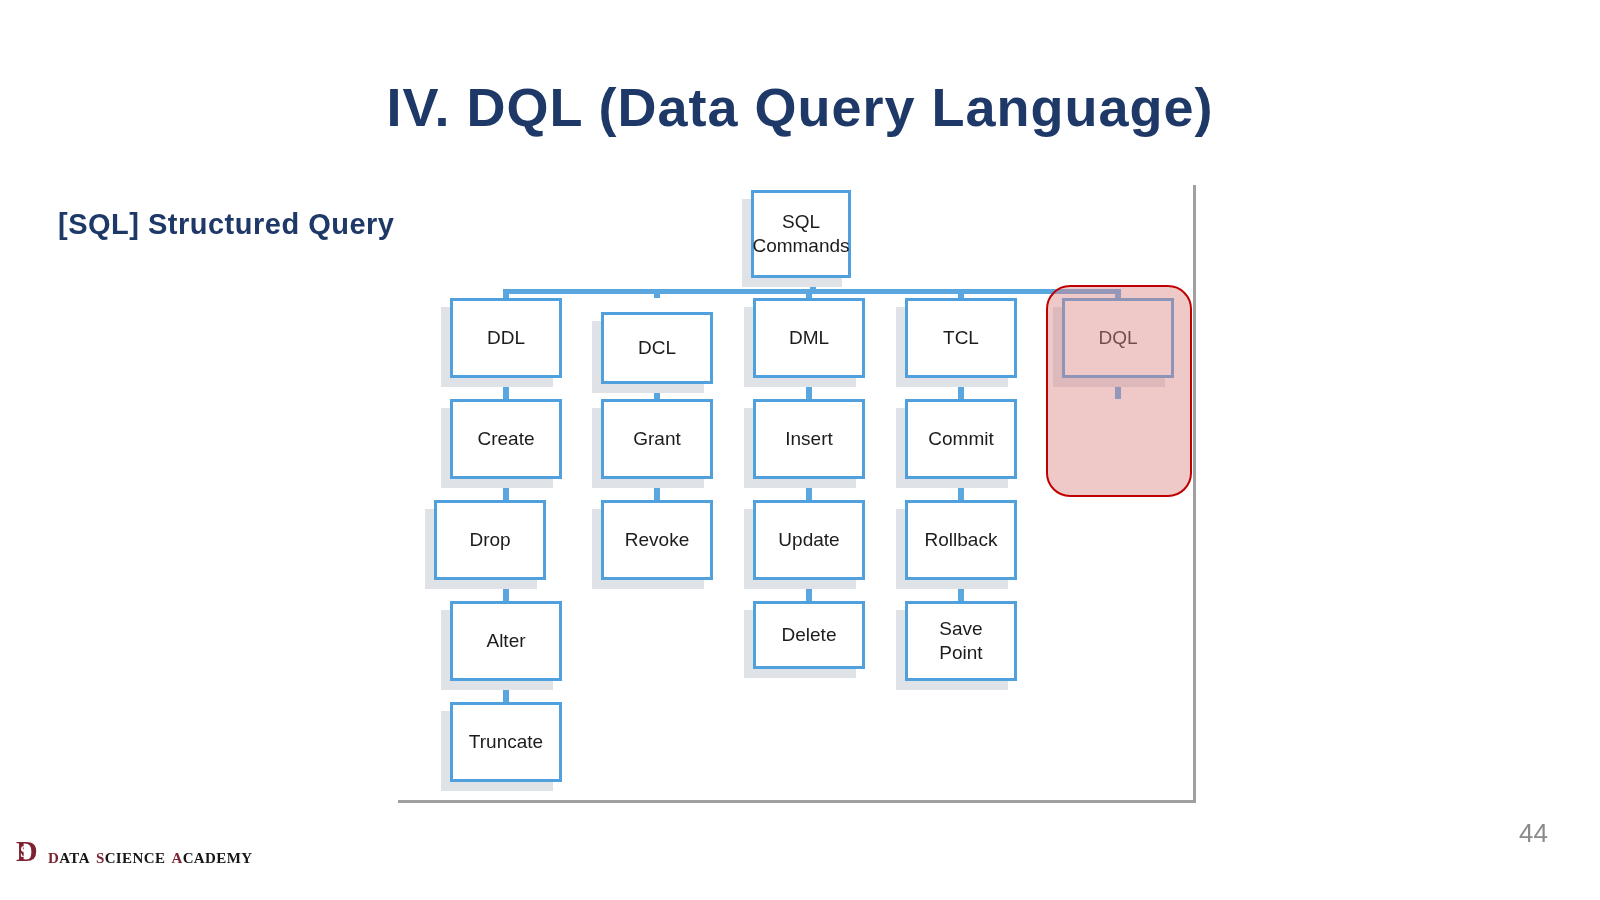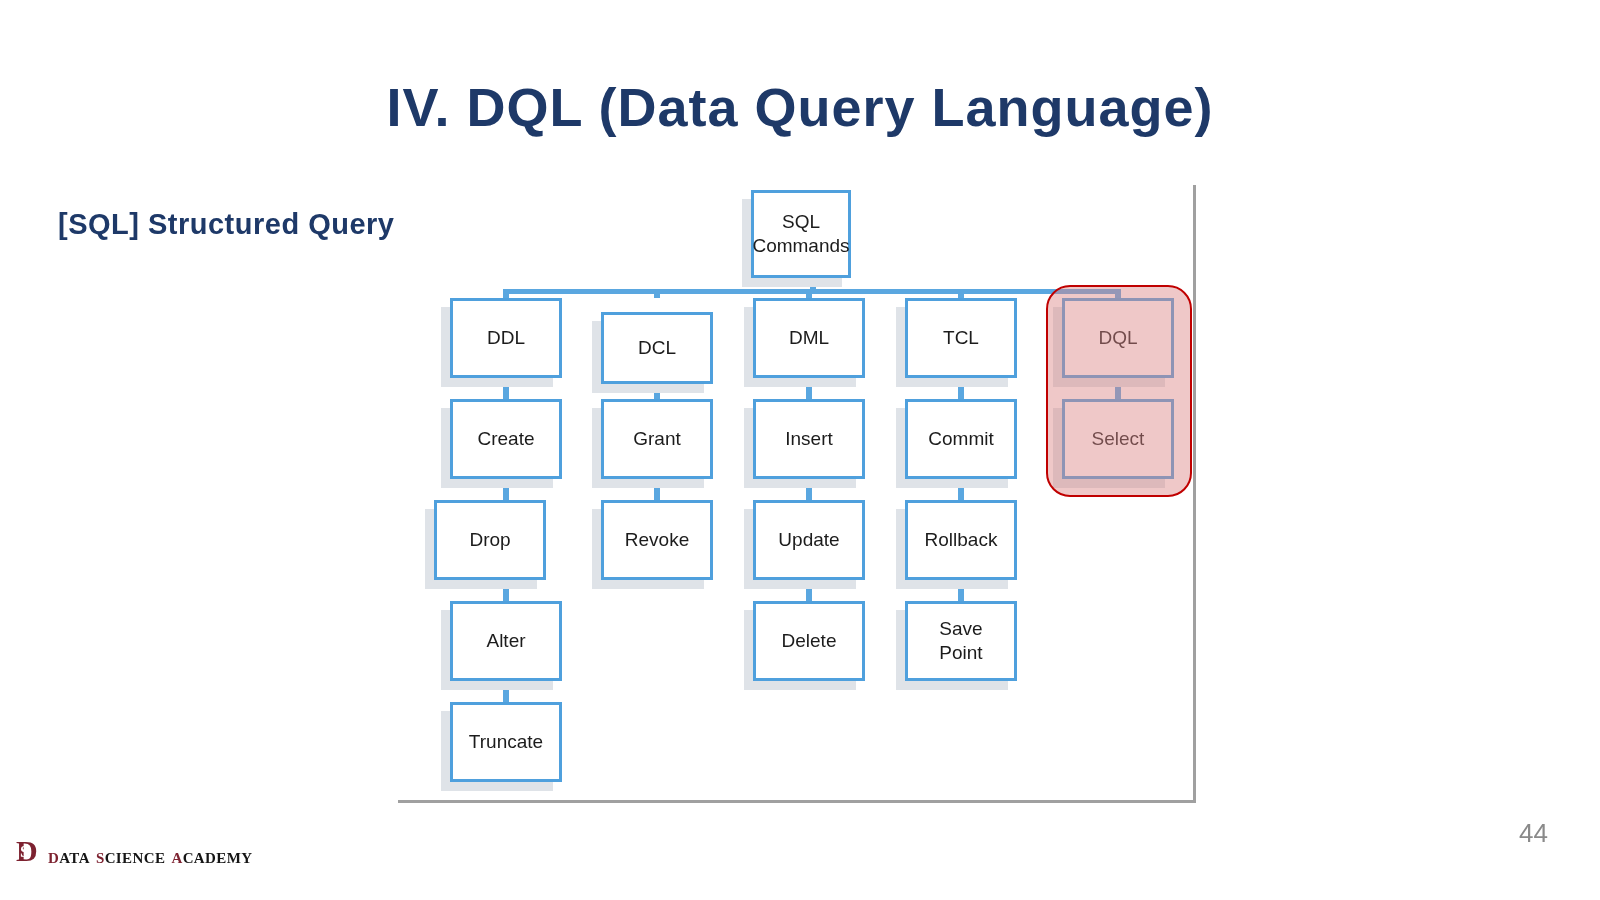--- a/index.html
+++ b/index.html
@@ -108,34 +108,33 @@
       <div class="node" style="left: 203px; top: 214px; width: 112px; height: 80px;">Grant</div>
       <div class="connector" style="left: 256px; top: 294px; width: 6px; height: 21px;"></div>
       <div class="node" style="left: 203px; top: 315px; width: 112px; height: 80px;">Revoke</div>
       <div class="connector" style="left: 408px; top: 104px; width: 6px; height: 9px;"></div>
       <div class="node" style="left: 355px; top: 113px; width: 112px; height: 80px;">DML</div>
       <div class="connector" style="left: 408px; top: 193px; width: 6px; height: 21px;"></div>
       <div class="node" style="left: 355px; top: 214px; width: 112px; height: 80px;">Insert</div>
       <div class="connector" style="left: 408px; top: 294px; width: 6px; height: 21px;"></div>
       <div class="node" style="left: 355px; top: 315px; width: 112px; height: 80px;">Update</div>
       <div class="connector" style="left: 408px; top: 395px; width: 6px; height: 21px;"></div>
-      <div class="node" style="left: 355px; top: 416px; width: 112px; height: 80px;">Delete</div>
+      <div class="node" style="left: 355px; top: 416px; width: 112px; height: 68px;">Delete</div>
       <div class="connector" style="left: 560px; top: 104px; width: 6px; height: 9px;"></div>
       <div class="node" style="left: 507px; top: 113px; width: 112px; height: 80px;">TCL</div>
       <div class="connector" style="left: 560px; top: 193px; width: 6px; height: 21px;"></div>
       <div class="node" style="left: 507px; top: 214px; width: 112px; height: 80px;">Commit</div>
       <div class="connector" style="left: 560px; top: 294px; width: 6px; height: 21px;"></div>
       <div class="node" style="left: 507px; top: 315px; width: 112px; height: 80px;">Rollback</div>
       <div class="connector" style="left: 560px; top: 395px; width: 6px; height: 21px;"></div>
       <div class="node" style="left: 507px; top: 416px; width: 112px; height: 80px;">Save
 Point</div>
       <div class="connector" style="left: 717px; top: 104px; width: 6px; height: 9px;"></div>
       <div class="node" style="left: 664px; top: 113px; width: 112px; height: 80px;">DQL</div>
       <div class="connector" style="left: 717px; top: 193px; width: 6px; height: 21px;"></div>
-      <div class="node" style="left: 664px; top: 214px; width: 112px; height: 80px;">Select</div>
       <div class="highlight" style="left: 648px; top: 100px; width: 146px; height: 212px;"></div>
     </div>
 
   <div class="page-number">44</div>
 
   <div class="footer-logo">
     <span class="logo-mark">
       <span class="logo-d" id="logo-d">D</span>
       <span class="logo-s" id="logo-s">S</span>
     </span>

